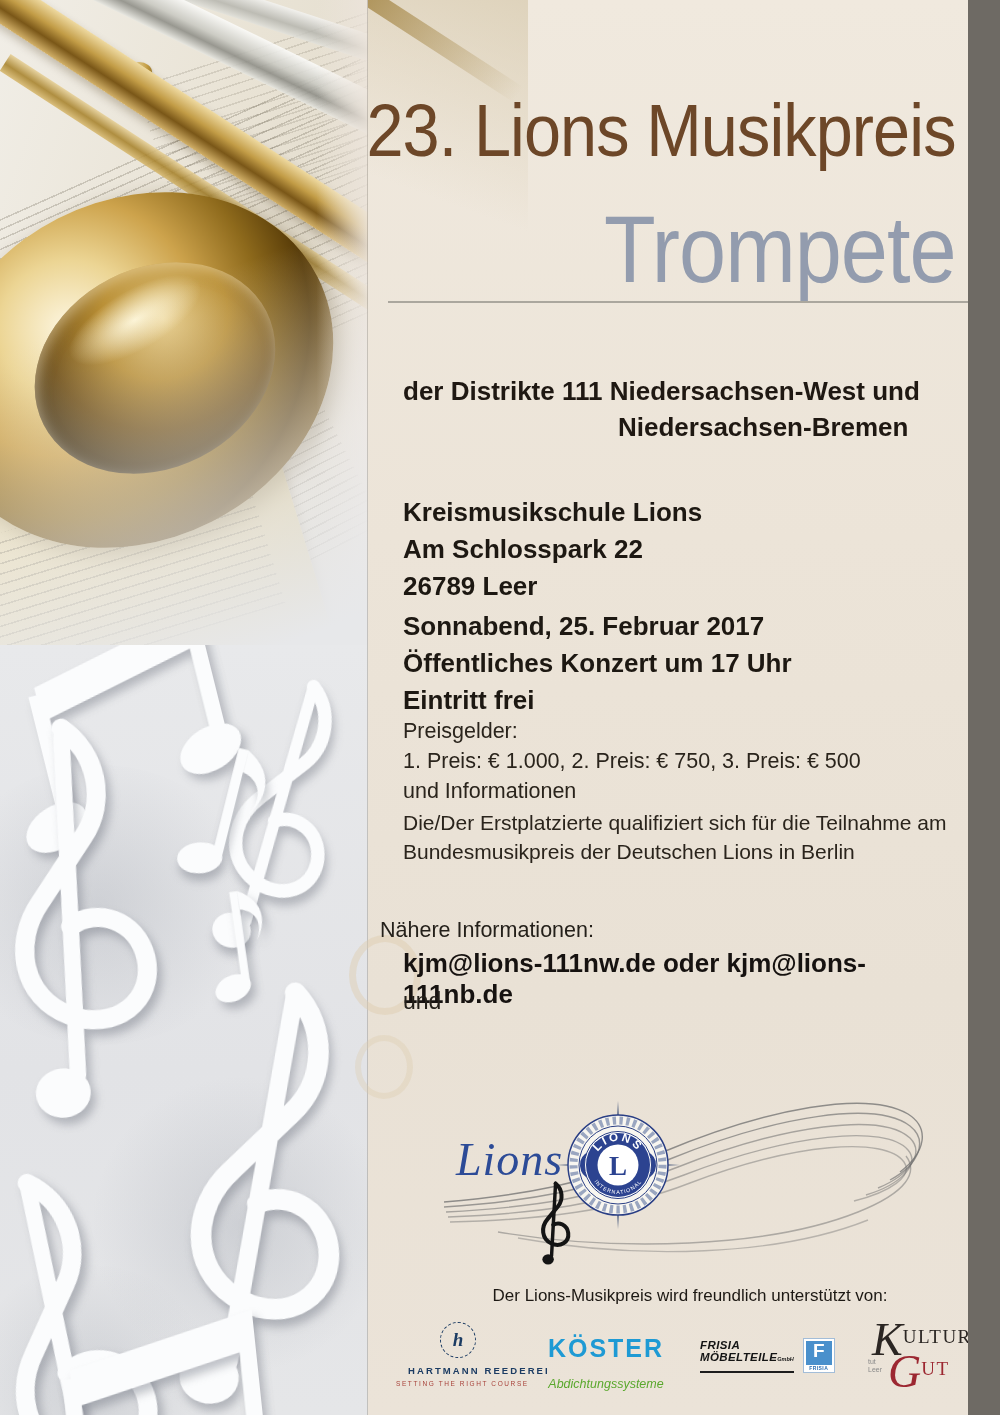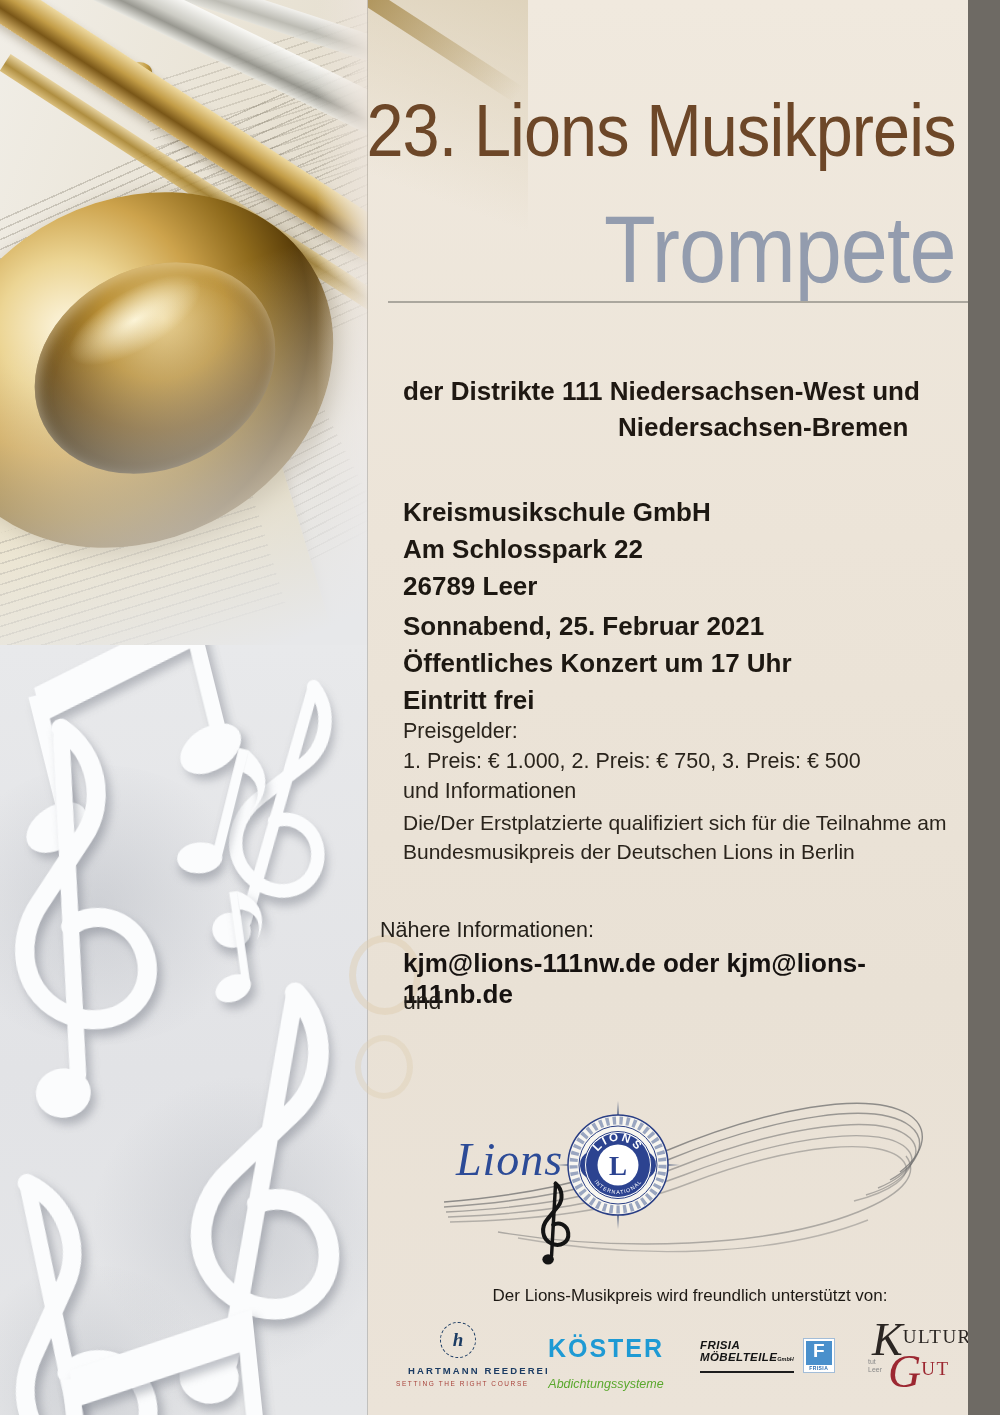--- a/index.html
+++ b/index.html
@@ -213,27 +213,27 @@
   <div class="abs deco-ring2"></div>
 
   <div class="abs title">23. Lions Musikpreis</div>
   <div class="abs subtitle">Trompete</div>
   <div class="abs rule"></div>
 
   <div class="abs districts1">der Distrikte 111 Niedersachsen-West und</div>
   <div class="abs districts2">Niedersachsen-Bremen</div>
 
   <div class="abs block venue">
-    <div>Kreismusikschule GmbH</div>
+    <div>Kreismusikschule Lions</div>
     <div>Am Schlosspark 22</div>
     <div>26789 Leer</div>
   </div>
 
   <div class="abs block event">
-    <div>Sonnabend, 25. Februar 2021</div>
+    <div>Sonnabend, 25. Februar 2017</div>
     <div>Öffentliches Konzert um 17 Uhr</div>
     <div>Eintritt frei</div>
   </div>
 
   <div class="abs plain prizes">
     <div>Preisgelder:</div>
     <div>1. Preis: € 1.000, 2. Preis: € 750, 3. Preis: € 500</div>
     <div>und Informationen</div>
   </div>
 

